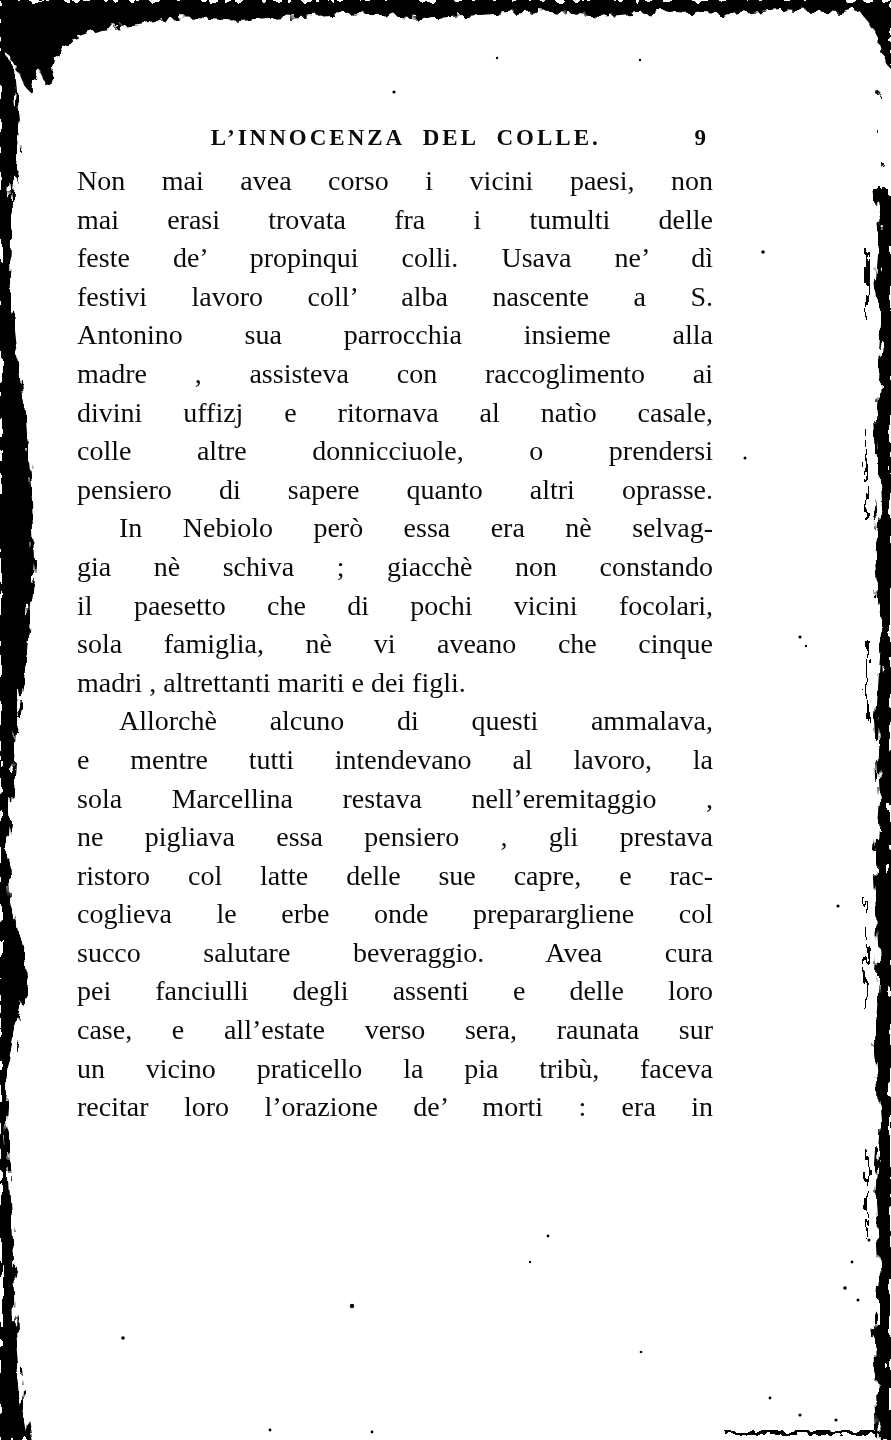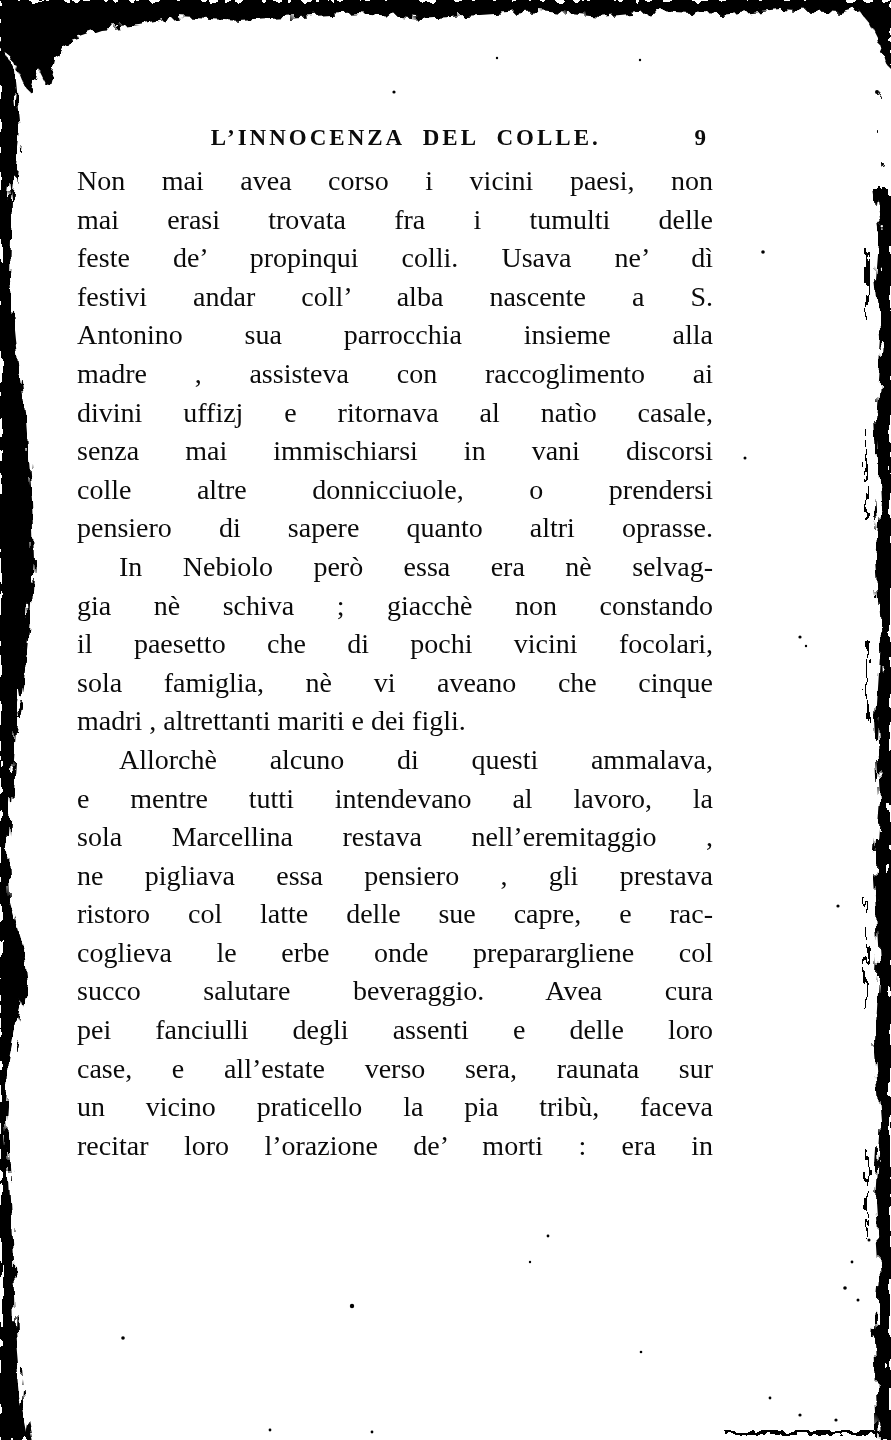--- a/index.html
+++ b/index.html
@@ -101,25 +101,24 @@
 
   <div class="header">
     <span class="header-title">L’INNOCENZA DEL COLLE.</span>
     <span class="header-page">9</span>
   </div>
 
   <div class="text-col">
     <div class="line">Non mai avea corso i vicini paesi, non</div>
     <div class="line">mai erasi trovata fra i tumulti delle</div>
     <div class="line">feste de’ propinqui colli. Usava ne’ dì</div>
-    <div class="line">festivi andar coll’ alba nascente a S.</div>
+    <div class="line">festivi lavoro coll’ alba nascente a S.</div>
     <div class="line">Antonino sua parrocchia insieme alla</div>
     <div class="line">madre , assisteva con raccoglimento ai</div>
     <div class="line">divini uffizj e ritornava al natìo casale,</div>
-    <div class="line">senza mai immischiarsi in vani discorsi</div>
     <div class="line">colle altre donnicciuole, o prendersi</div>
     <div class="line">pensiero di sapere quanto altri oprasse.</div>
     <div class="line indent">In Nebiolo però essa era nè selvag-</div>
     <div class="line">gia nè schiva ; giacchè non constando</div>
     <div class="line">il paesetto che di pochi vicini focolari,</div>
     <div class="line">sola famiglia, nè vi aveano che cinque</div>
     <div class="line pend">madri , altrettanti mariti e dei figli.</div>
     <div class="line indent">Allorchè alcuno di questi ammalava,</div>
     <div class="line">e mentre tutti intendevano al lavoro, la</div>
     <div class="line">sola Marcellina restava nell’eremitaggio ,</div>

